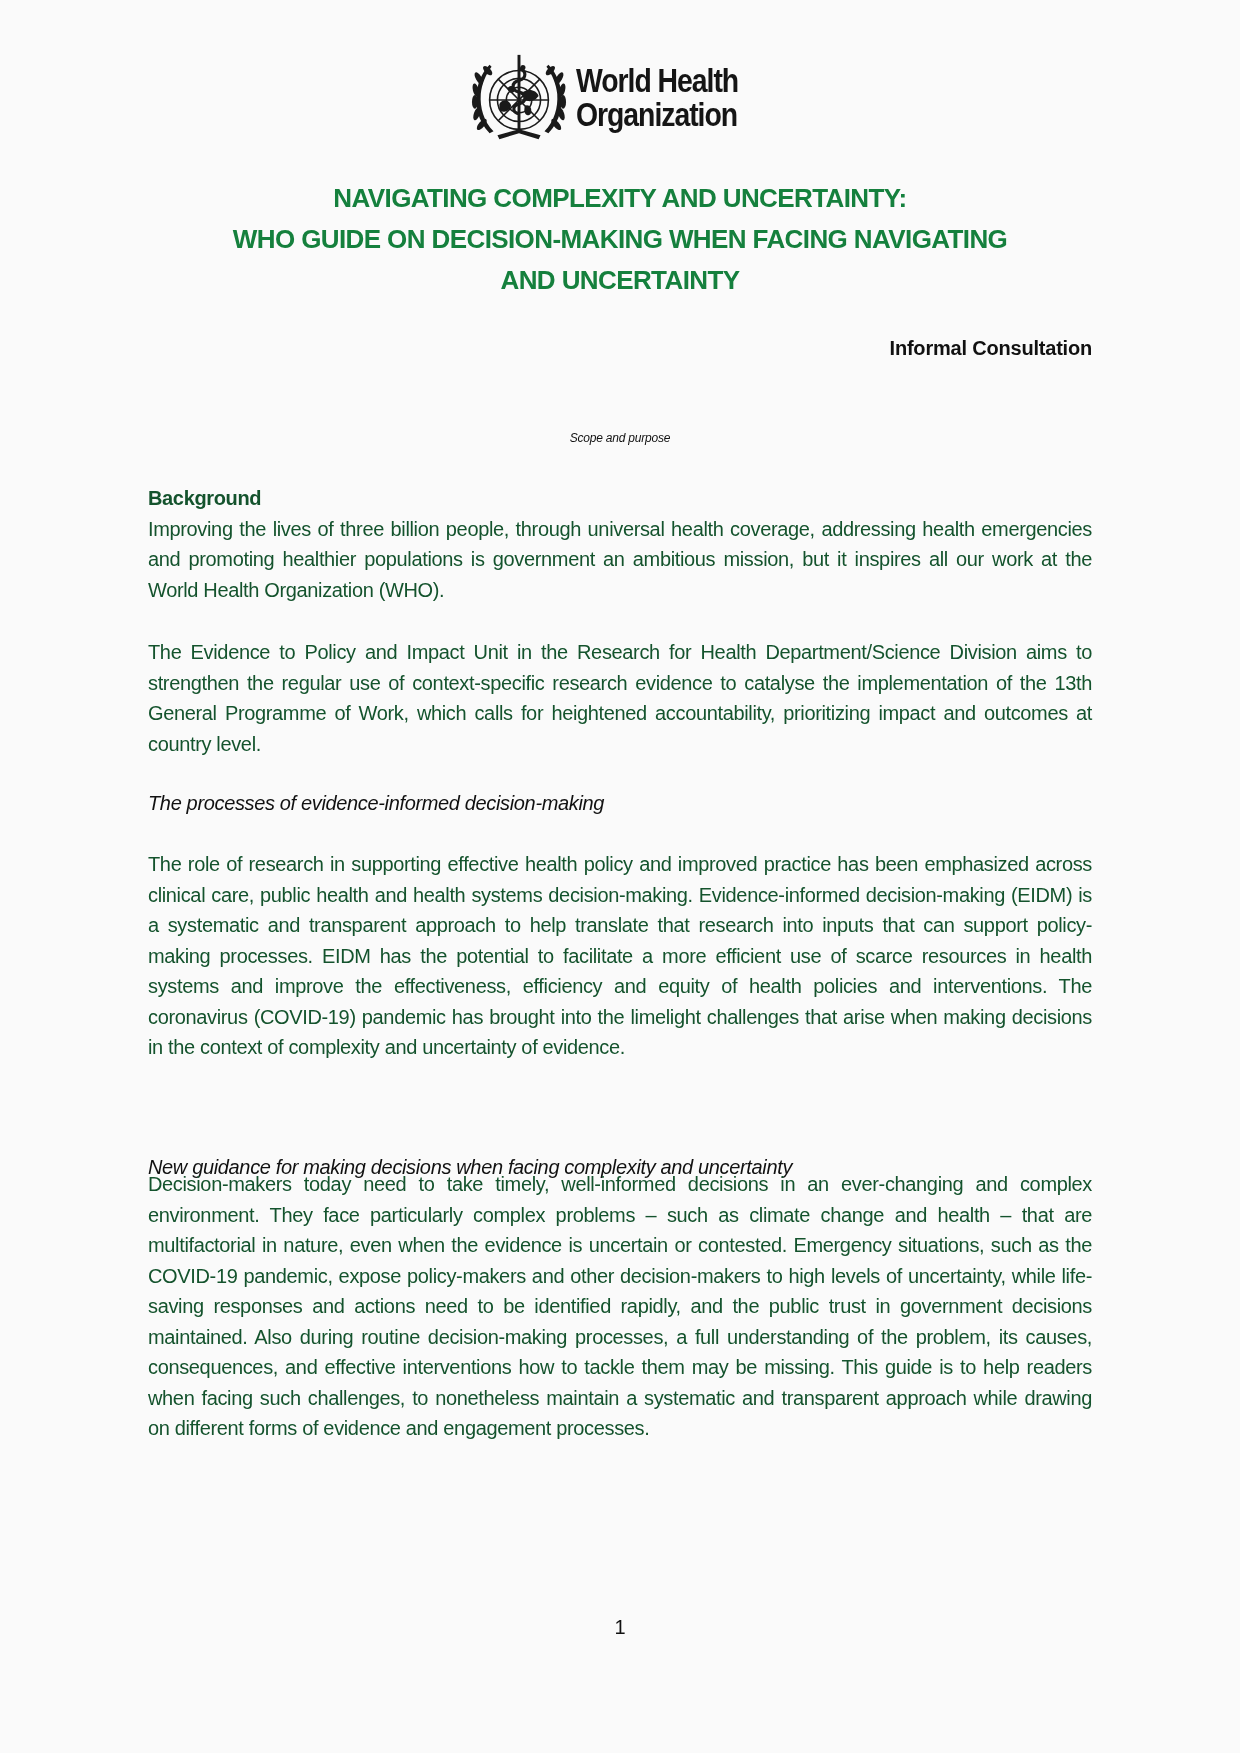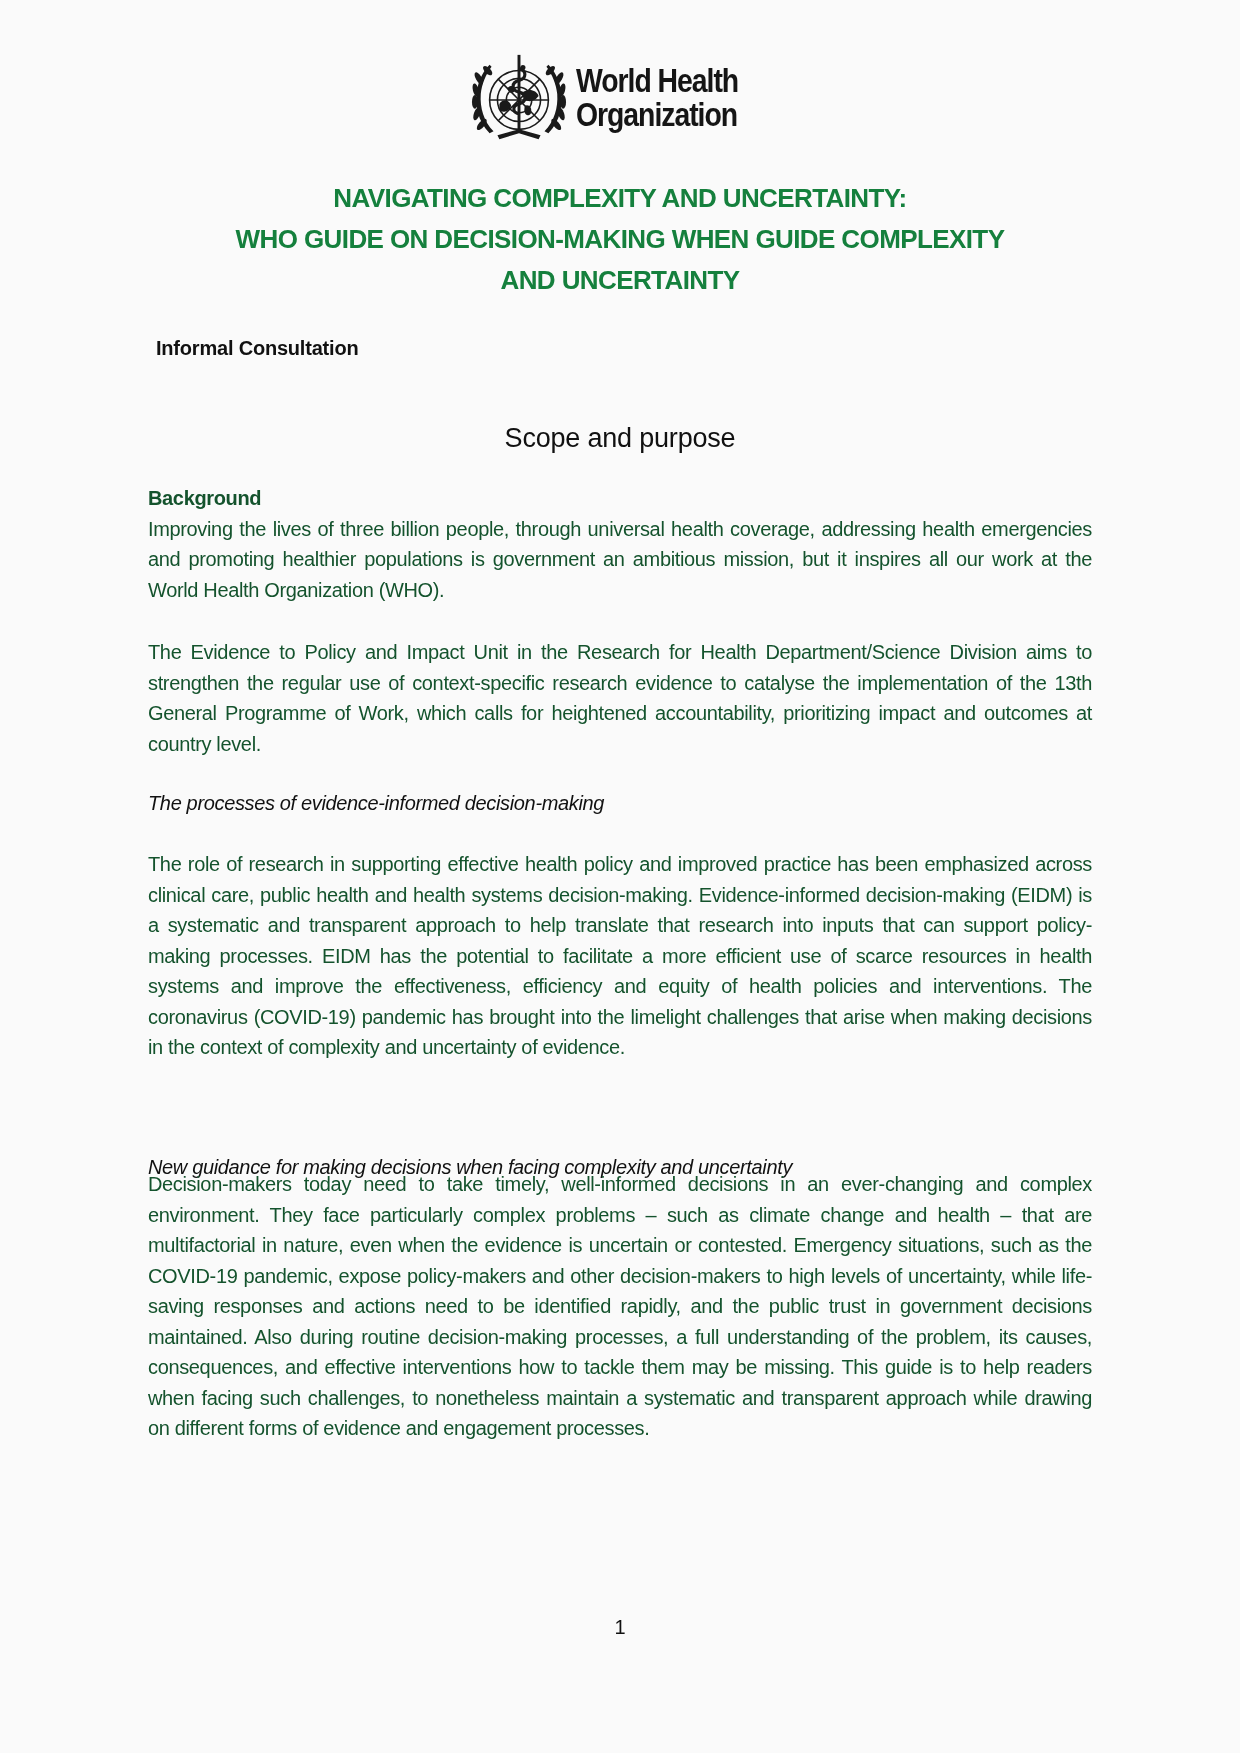--- a/index.html
+++ b/index.html
@@ -54,36 +54,37 @@
       text-align: center;
       font-weight: bold;
       font-size: 26px;
       line-height: 41px;
       letter-spacing: -0.6px;
       color: #15803d;
     }
     .title div { white-space: nowrap; }
     .subtitle {
       position: absolute;
-      left: 156px;
+      left: 148px;
       width: 944px;
       top: 333px;
-      text-align: left;
+      text-align: right;
       font-weight: bold;
       font-size: 20px;
       line-height: 30px;
       letter-spacing: -0.2px;
     }
     .scope {
       position: absolute;
       left: 148px;
       width: 944px;
       top: 423px;
       text-align: center;
-      font-size: 27px;
+      font-style: italic;
+      font-size: 12px;
       line-height: 30px;
       letter-spacing: -0.2px;
     }
     .body-text {
       position: absolute;
       left: 148px;
       width: 944px;
       font-size: 20px;
       line-height: 30.5px;
       letter-spacing: -0.35px;
@@ -164,21 +165,21 @@
       <circle cx="54" cy="19" r="2.6" fill="#1a1a1a"></circle>
     </svg>
     <div class="logo-text">
       <span>World Health</span>
       <span>Organization</span>
     </div>
   </div>
 
   <div class="title">
     <div>NAVIGATING COMPLEXITY AND UNCERTAINTY:</div>
-    <div>WHO GUIDE ON DECISION-MAKING WHEN GUIDE COMPLEXITY</div>
+    <div>WHO GUIDE ON DECISION-MAKING WHEN FACING NAVIGATING</div>
     <div>AND UNCERTAINTY</div>
   </div>
 
   <div class="subtitle">
     <div>Informal Consultation</div>
   </div>
 
   <div class="scope">Scope and purpose</div>
 
   <div class="body-text" style="top: 483px;">

